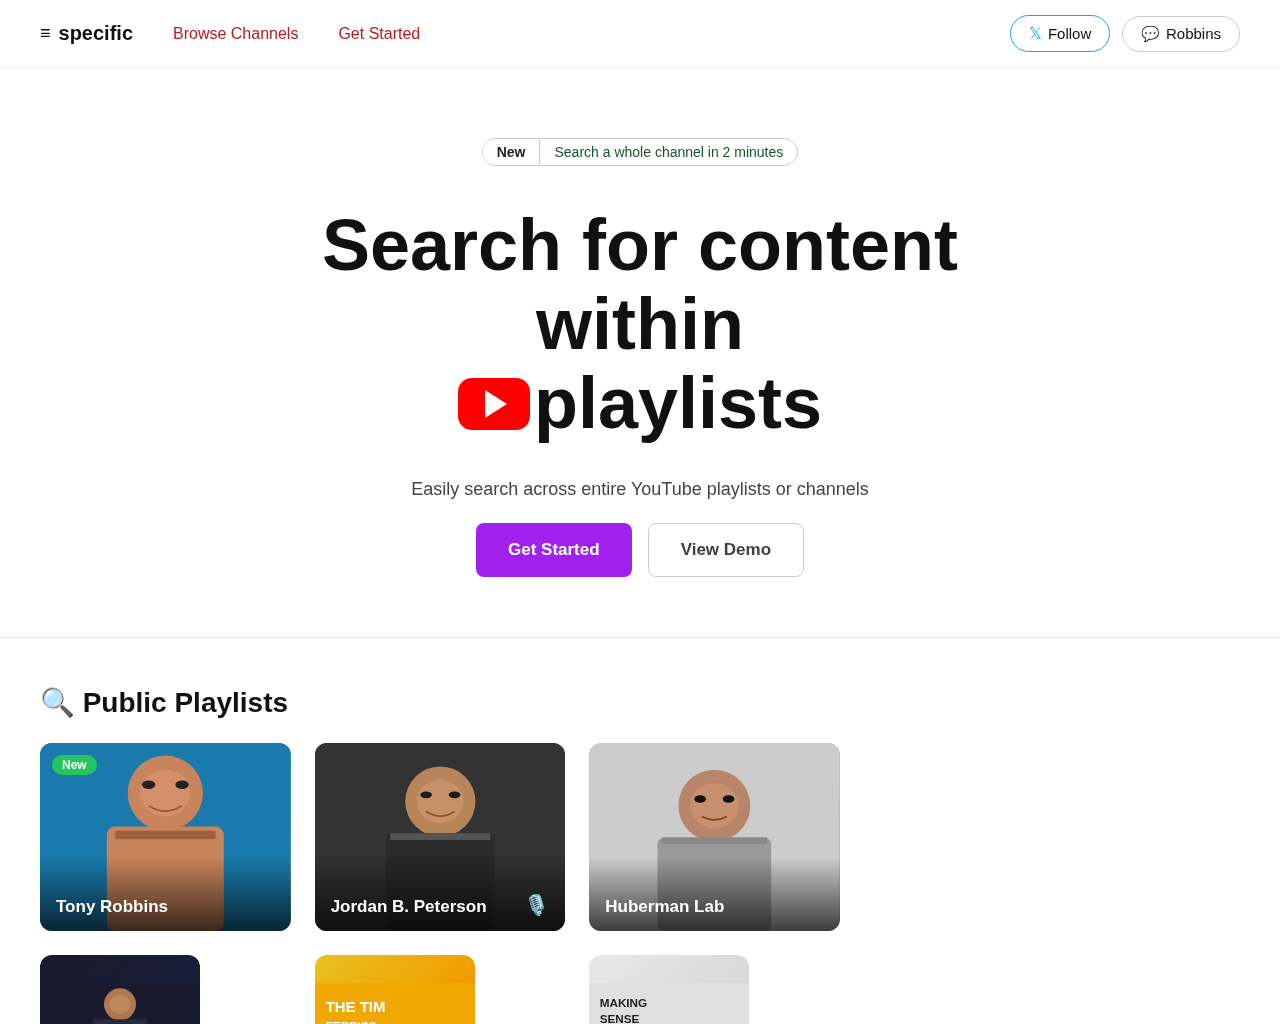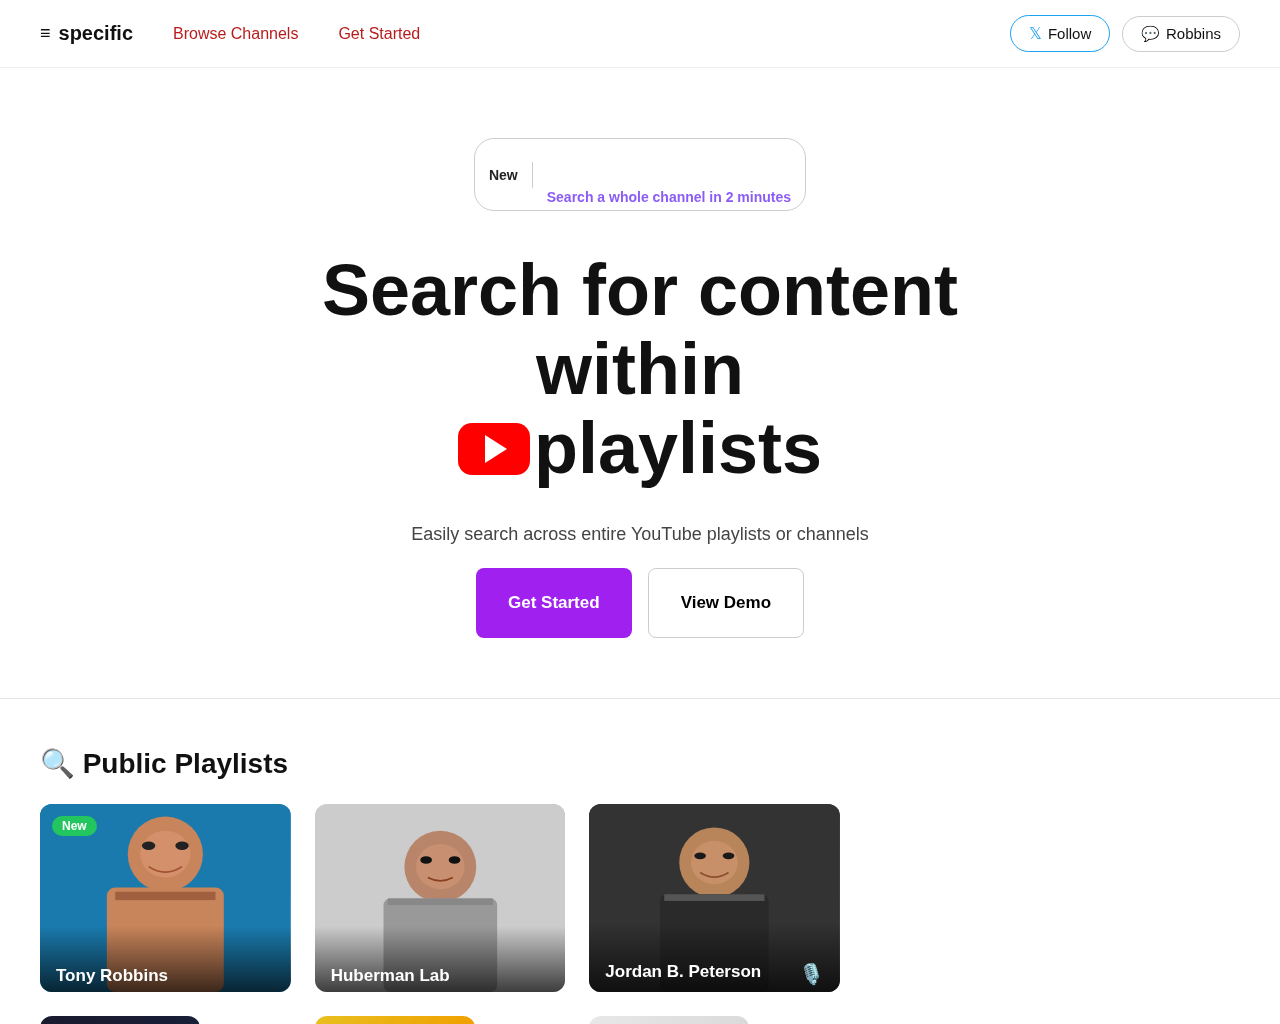--- a/index.html
+++ b/index.html
@@ -36,21 +36,21 @@
     }
     .new-badge {
       display: flex; align-items: center; gap: 0;
       border: 1.5px solid #ccc; border-radius: 20px;
       overflow: hidden; margin-bottom: 40px; font-size: 14px;
     }
     .badge-new {
       background: #fff; padding: 5px 14px; font-weight: 600; color: #222;
       border-right: 1.5px solid #ccc;
     }
-    .badge-text { padding: 5px 14px; color: #8b5cf6; font-weight: 700; margin-top: 45px; }
+    .badge-text { padding: 5px 14px; color: #14532d; font-weight: 400; }
 
     .hero-title {
       font-size: 72px; font-weight: 900; line-height: 1.1; margin-bottom: 31px;
       max-width: 800px;
     }
     .hero-title-row2 {
       display: flex; align-items: center; justify-content: center; gap: 4px;
     }
     .yt-icon {
       display: inline-flex; align-items: center; justify-content: center;
@@ -65,22 +65,22 @@
     }
     .hero-sub {
       font-size: 18px; color: #444; line-height: 1.6; margin-bottom: 20px;
     }
     .hero-buttons { display: flex; gap: 16px; }
     .btn-primary {
       background: #a020f0; color: #fff; border: none; border-radius: 8px;
       padding: 16px 32px; font-size: 17px; font-weight: 600; cursor: pointer;
     }
     .btn-secondary {
-      background: #fff; color: #000000; border: 1.5px solid #ccc; border-radius: 8px;
-      padding: 24px 32px; font-size: 17px; font-weight: 600; cursor: pointer;
+      background: #fff; color: #404040; border: 1.5px solid #ccc; border-radius: 8px;
+      padding: 16px 32px; font-size: 17px; font-weight: 600; cursor: pointer;
     }
 
     
     .divider { height: 1px; background: #e5e5e5; margin: 0 0 48px 0; }
 
     
     .playlists-section { padding: 0 40px 60px; }
     .section-title {
       font-size: 28px; font-weight: 800; margin-bottom: 24px;
     }
@@ -96,22 +96,22 @@
     
     .card-tony { background: linear-gradient(135deg, #1a6b8a 0%, #2a9fd6 40%, #c8d8e8 100%); }
     .card-jordan { background: linear-gradient(135deg, #2a2a2a 0%, #4a4a4a 60%, #666 100%); }
     .card-huberman { background: linear-gradient(135deg, #e8e8e8 0%, #b0b0b0 50%, #888 100%); }
     .card-lex { background: linear-gradient(135deg, #1a1a2e 0%, #16213e 100%); }
     .card-tim { background: linear-gradient(135deg, #e8c020 0%, #f0a000 60%, #e07000 100%); }
     .card-making { background: linear-gradient(135deg, #e8e8e8 0%, #d0d0d0 100%); }
     .card-overlay {
       position: absolute; bottom: 0; left: 0; right: 0;
       background: linear-gradient(transparent, rgba(0,0,0,0.7));
-      padding: 40px 16px 6px;
-      display: flex; justify-content: space-between;
+      padding: 40px 16px 14px;
+      display: flex; align-items: flex-end; justify-content: space-between;
     }
     .card-name { color: #fff; font-size: 17px; font-weight: 700; }
     .card-new-badge {
       position: absolute; top: 12px; left: 12px;
       background: #22c55e; color: #fff; font-size: 12px; font-weight: 600;
       padding: 3px 10px; border-radius: 20px;
     }
     .card-icon { font-size: 20px; }
 
     
@@ -188,52 +188,52 @@
         <ellipse cx="130" cy="50" rx="8" ry="5" fill="#222"></ellipse>
         <ellipse cx="170" cy="50" rx="8" ry="5" fill="#222"></ellipse>
         <path d="M130 75 Q150 88 170 75" stroke="#a05030" stroke-width="2" fill="none"></path>
       </svg>
       <div class="card-new-badge">New</div>
       <div class="card-overlay">
         <span class="card-name">Tony Robbins</span>
       </div>
     </div>
 
+    <div class="playlist-card card-jordan">
+      <svg viewBox="0 0 300 225" style="position:absolute;top:0;left:0;width:100%;height:100%;">
+        <rect width="300" height="225" fill="#333"></rect>
+        <ellipse cx="150" cy="70" rx="42" ry="42" fill="#b8845a"></ellipse>
+        <rect x="85" y="108" width="130" height="117" rx="8" fill="#2a2a2a"></rect>
+        <ellipse cx="150" cy="70" rx="28" ry="26" fill="#c89068"></ellipse>
+        <ellipse cx="133" cy="62" rx="7" ry="4" fill="#1a1a1a"></ellipse>
+        <ellipse cx="167" cy="62" rx="7" ry="4" fill="#1a1a1a"></ellipse>
+        <path d="M133 82 Q150 93 167 82" stroke="#8a5030" stroke-width="2" fill="none"></path>
+        <rect x="90" y="108" width="120" height="8" fill="#555"></rect>
+      </svg>
+      <div class="card-overlay">
+        <span class="card-name">Jordan B. Peterson</span>
+        <span class="card-icon">🎙️</span>
+      </div>
+    </div>
+
     <div class="playlist-card card-huberman">
       <svg viewBox="0 0 300 225" style="position:absolute;top:0;left:0;width:100%;height:100%;">
         <rect width="300" height="225" fill="#ccc"></rect>
         <ellipse cx="150" cy="75" rx="43" ry="43" fill="#b8856a"></ellipse>
         <rect x="82" y="113" width="136" height="112" rx="8" fill="#999"></rect>
         <ellipse cx="150" cy="75" rx="29" ry="27" fill="#c89070"></ellipse>
         <ellipse cx="133" cy="67" rx="7" ry="4.5" fill="#111"></ellipse>
         <ellipse cx="167" cy="67" rx="7" ry="4.5" fill="#111"></ellipse>
         <path d="M135 88 Q150 96 165 88" stroke="#8a4020" stroke-width="2" fill="none"></path>
         <rect x="87" y="113" width="126" height="8" fill="#888"></rect>
       </svg>
       <div class="card-overlay">
         <span class="card-name">Huberman Lab</span>
       </div>
     </div>
-
-    <div class="playlist-card card-jordan">
-      <svg viewBox="0 0 300 225" style="position:absolute;top:0;left:0;width:100%;height:100%;">
-        <rect width="300" height="225" fill="#333"></rect>
-        <ellipse cx="150" cy="70" rx="42" ry="42" fill="#b8845a"></ellipse>
-        <rect x="85" y="108" width="130" height="117" rx="8" fill="#2a2a2a"></rect>
-        <ellipse cx="150" cy="70" rx="28" ry="26" fill="#c89068"></ellipse>
-        <ellipse cx="133" cy="62" rx="7" ry="4" fill="#1a1a1a"></ellipse>
-        <ellipse cx="167" cy="62" rx="7" ry="4" fill="#1a1a1a"></ellipse>
-        <path d="M133 82 Q150 93 167 82" stroke="#8a5030" stroke-width="2" fill="none"></path>
-        <rect x="90" y="108" width="120" height="8" fill="#555"></rect>
-      </svg>
-      <div class="card-overlay">
-        <span class="card-name">Jordan B. Peterson</span>
-        <span class="card-icon">🎙️</span>
-      </div>
-    </div>
   </div>
 
   <div class="playlists-grid-row2">
 
     <div class="playlist-card card-lex card-partial">
       <svg viewBox="0 0 300 120" style="position:absolute;top:0;left:0;width:100%;height:100%;">
         <rect width="300" height="120" fill="#1a1a2e"></rect>
         <ellipse cx="150" cy="40" rx="30" ry="30" fill="#b07850"></ellipse>
         <rect x="100" y="68" width="100" height="55" fill="#2a2a3e"></rect>
         <ellipse cx="150" cy="40" rx="20" ry="18" fill="#c08860"></ellipse>

